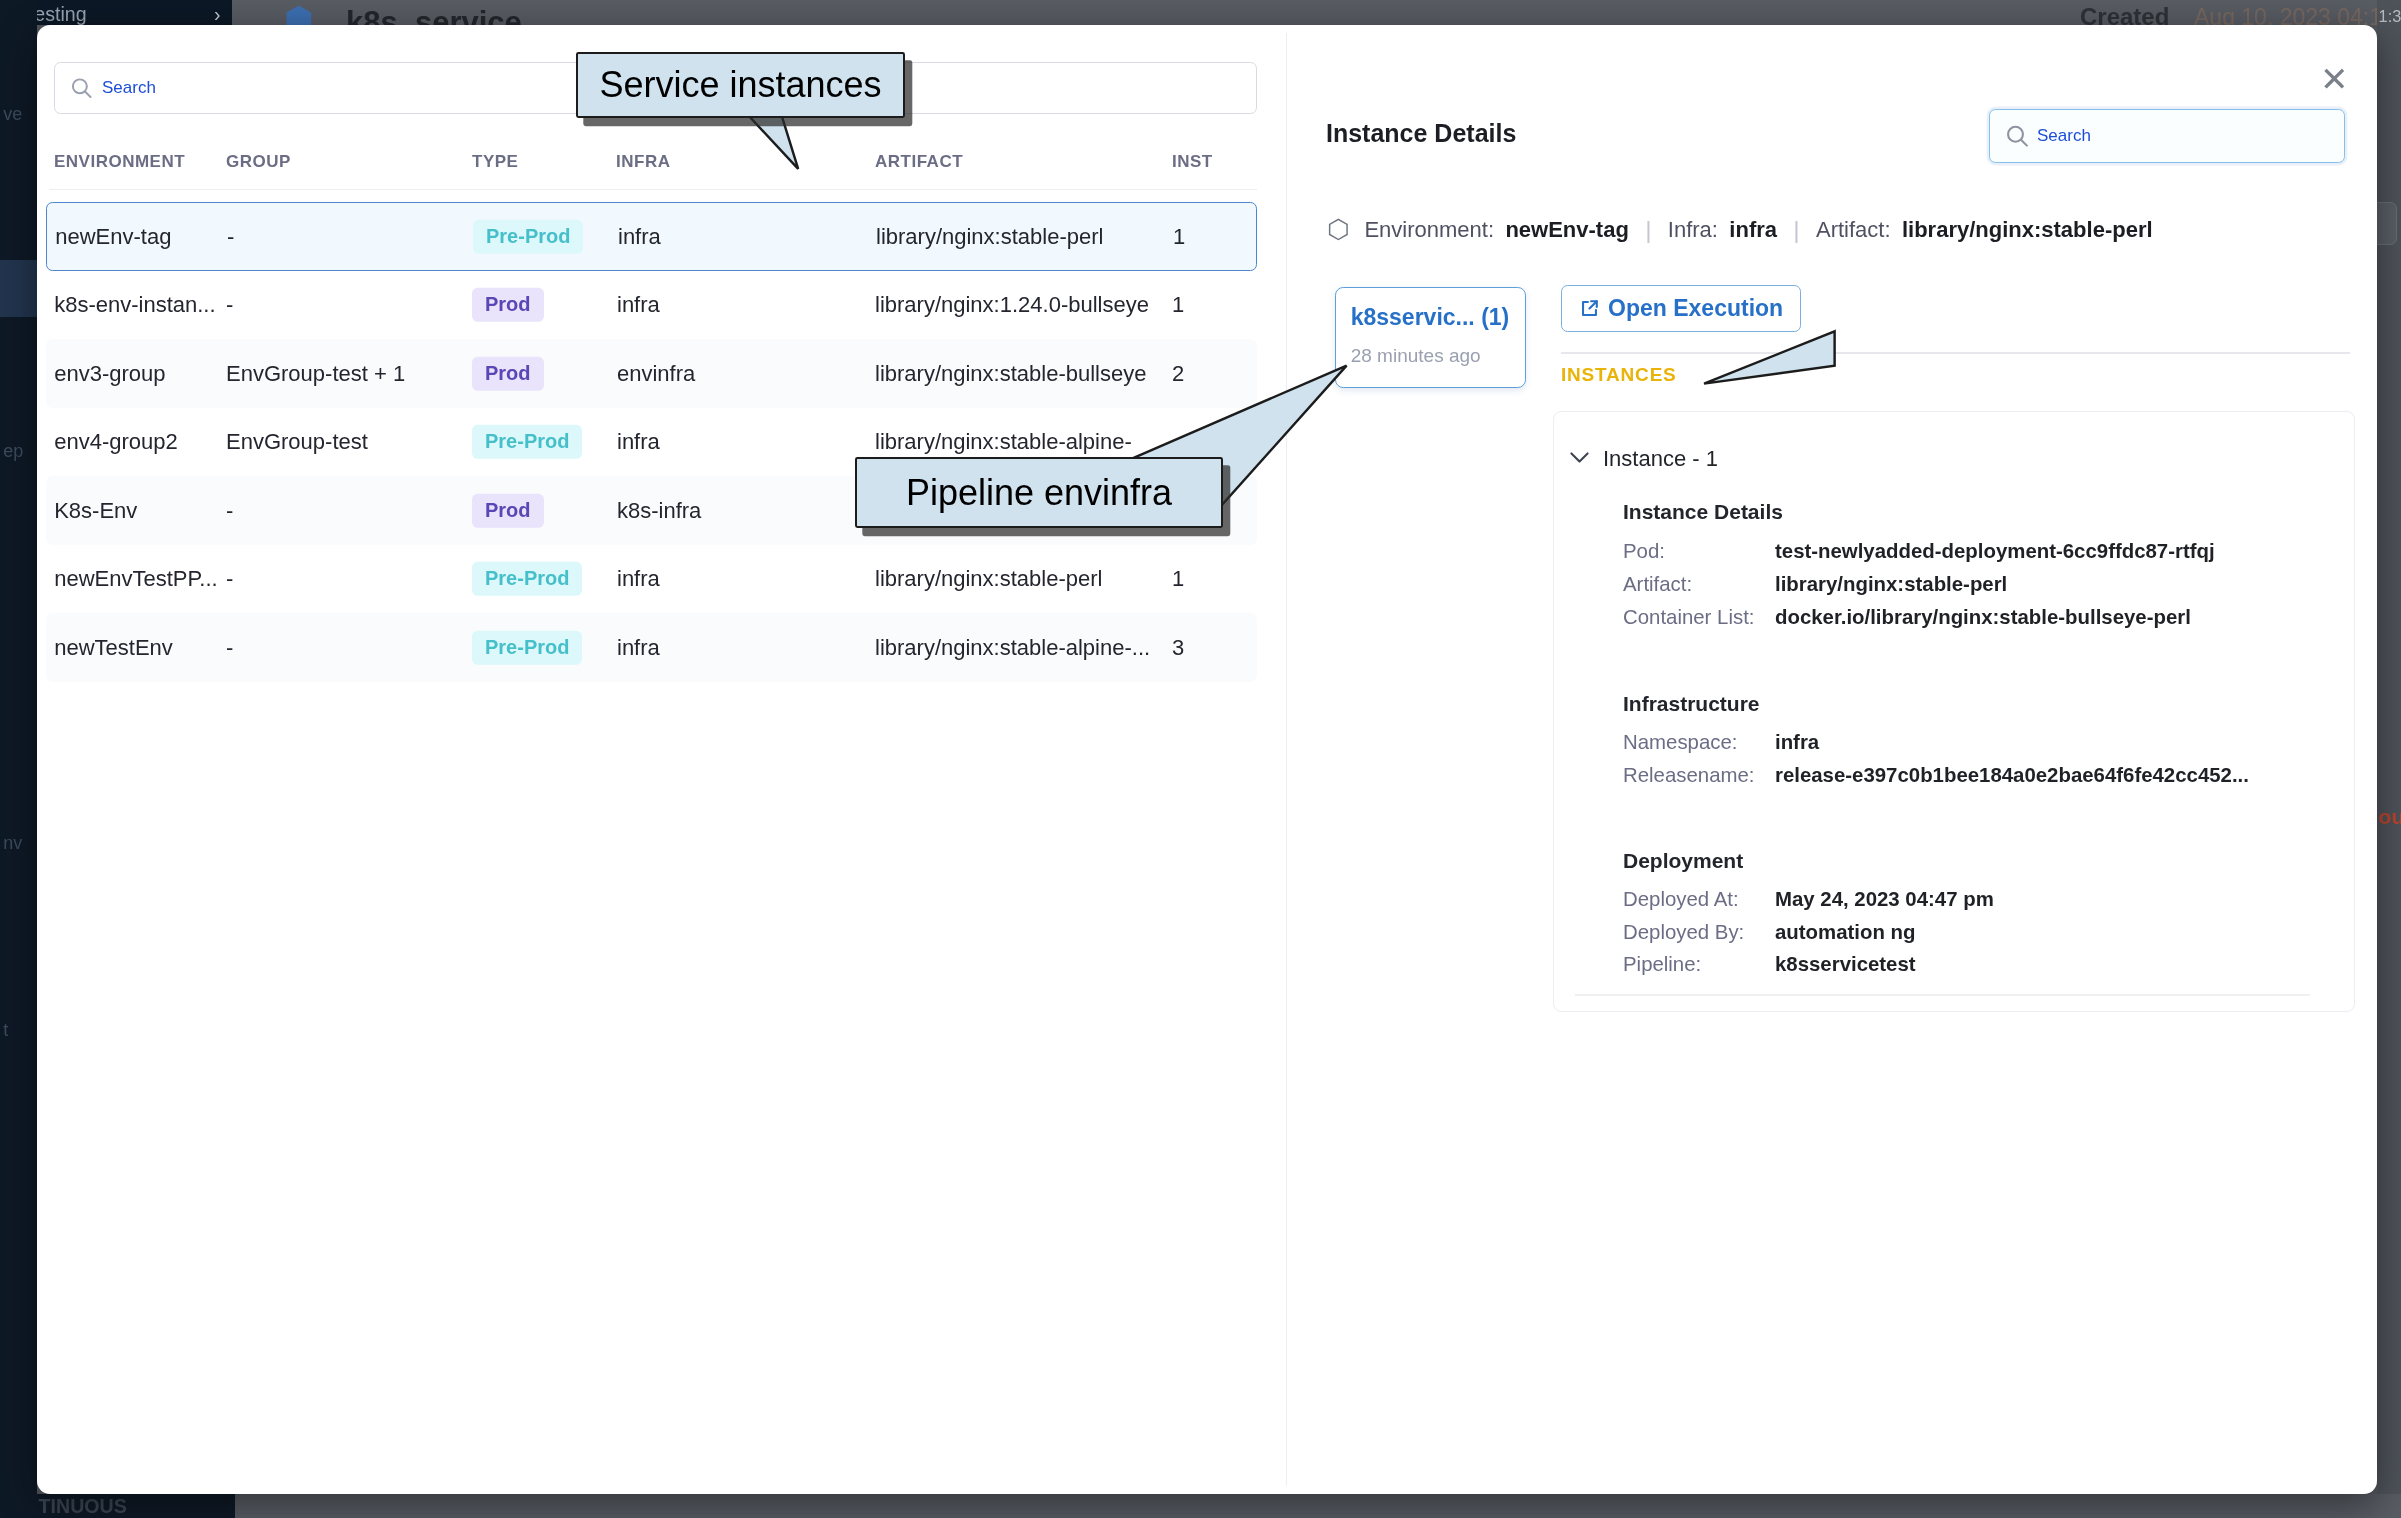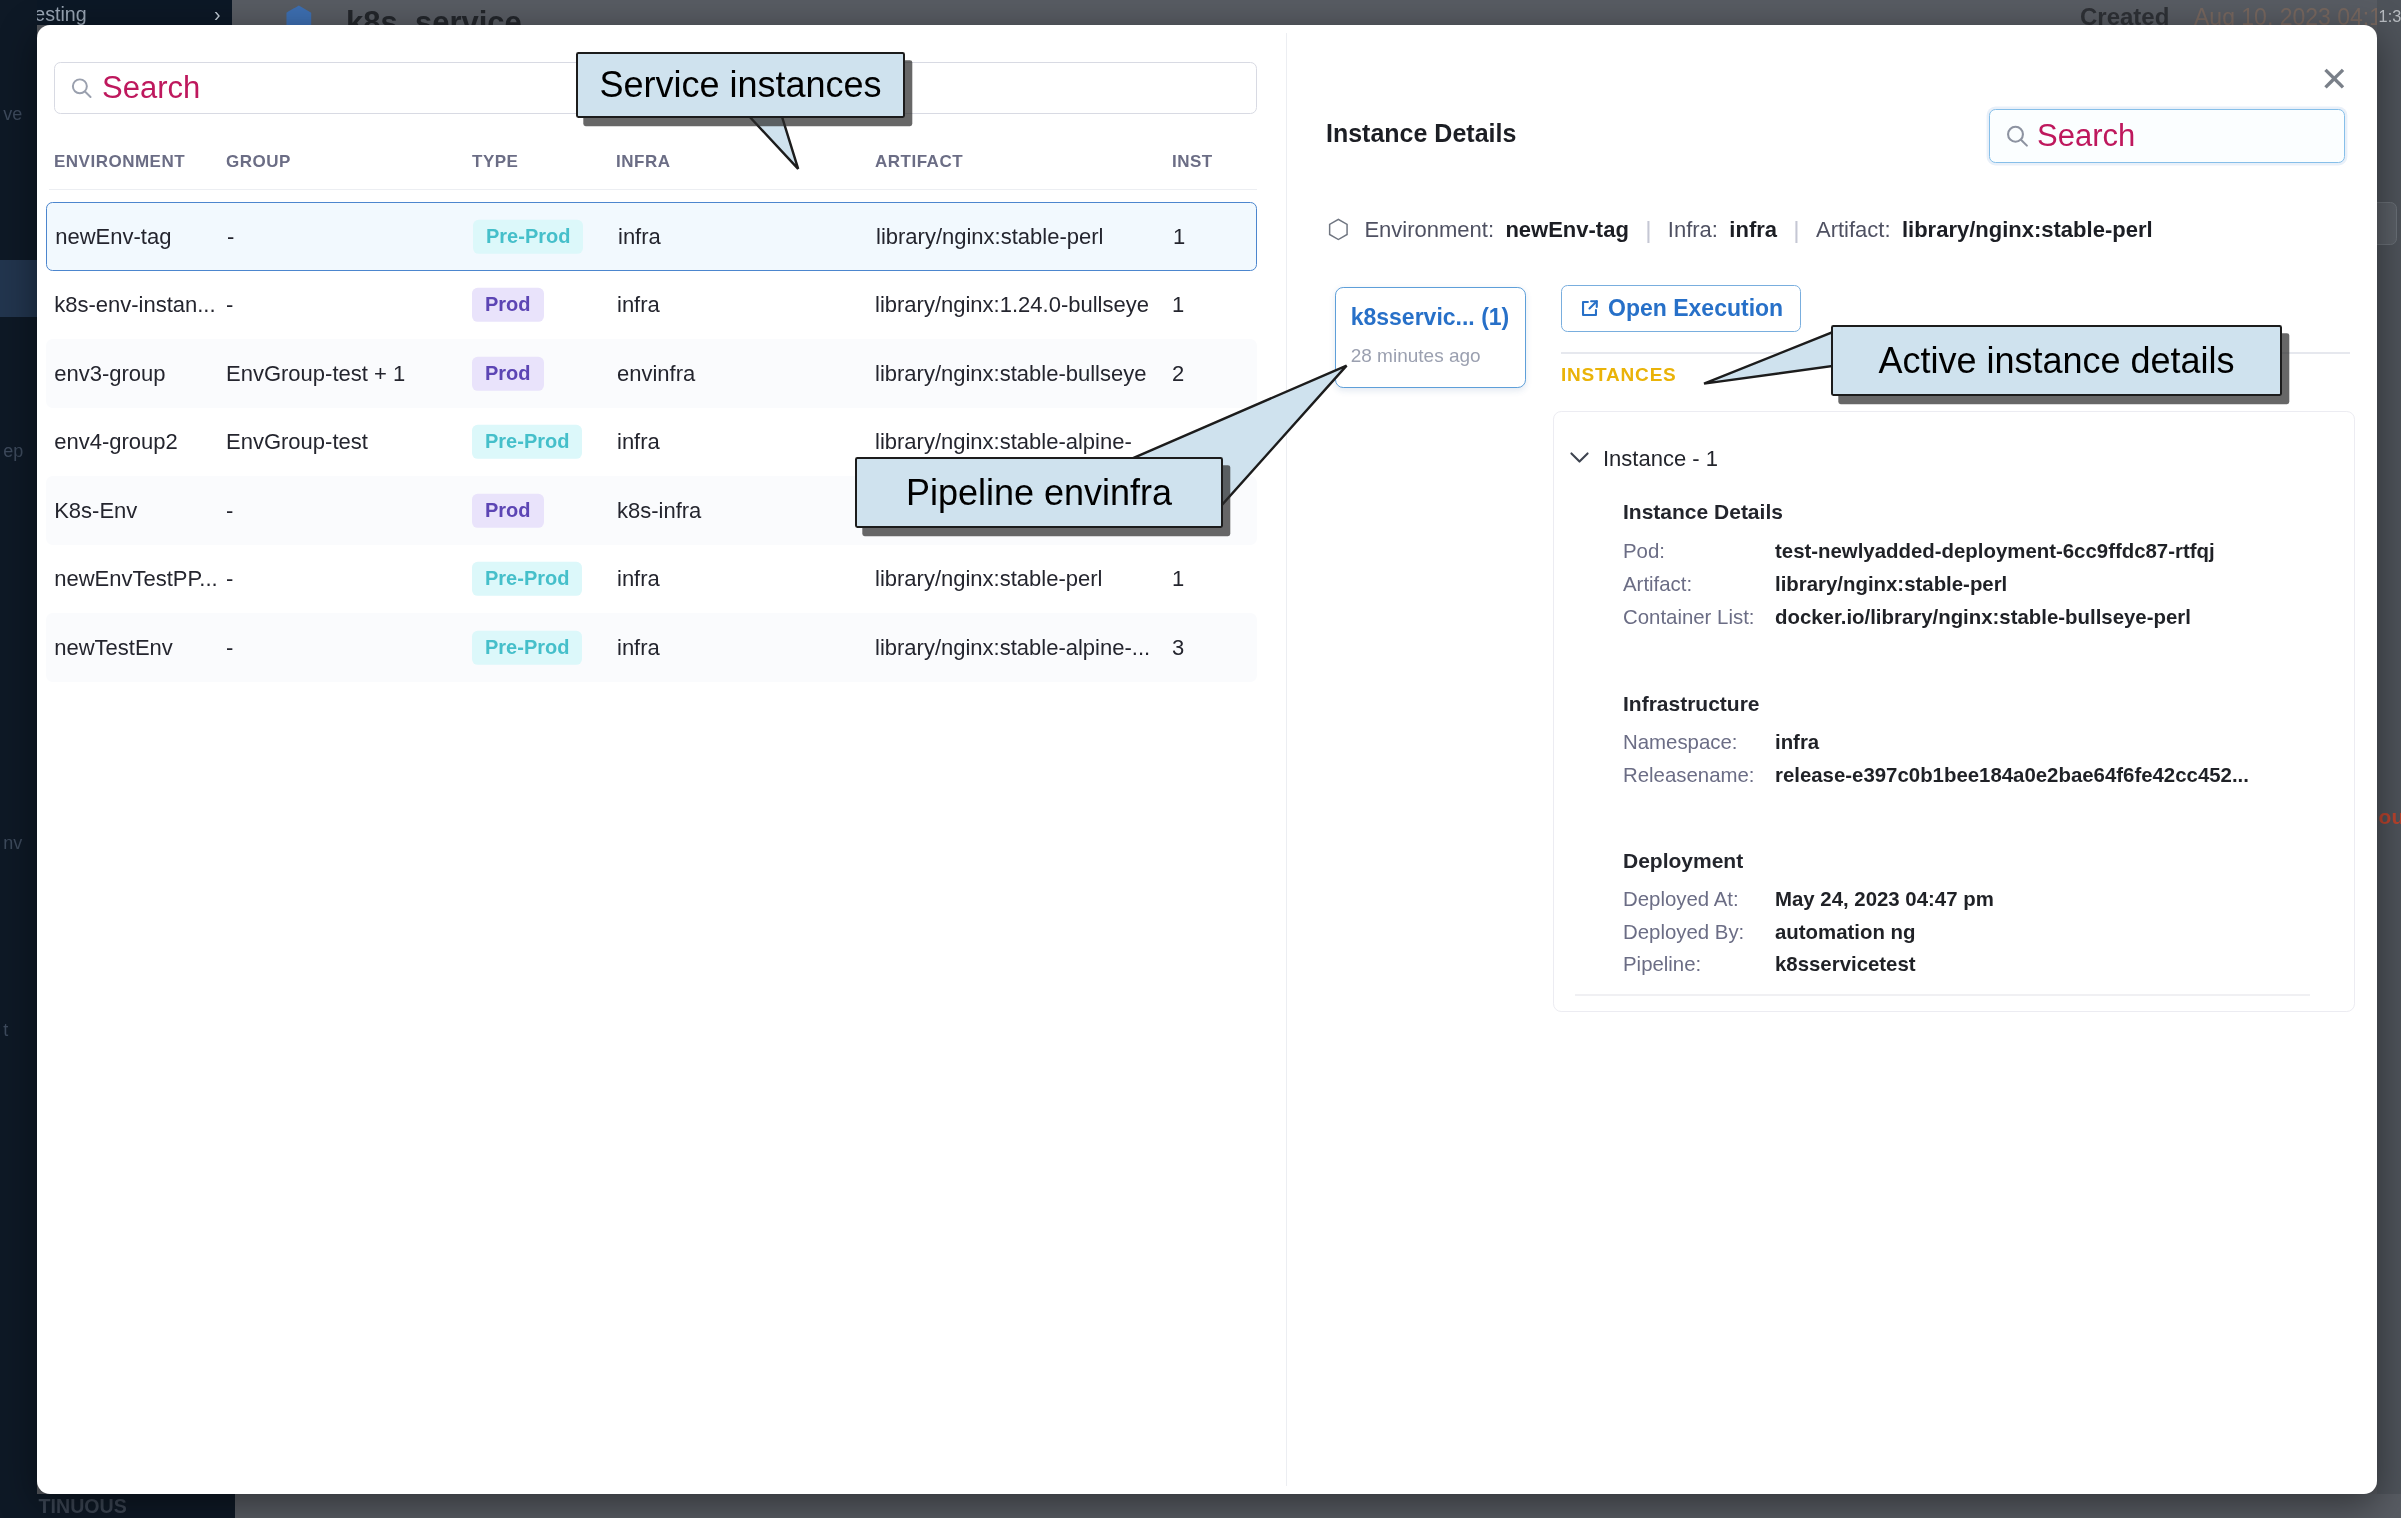--- a/index.html
+++ b/index.html
@@ -30,21 +30,21 @@
   .modal{position:absolute;left:37px;top:24.5px;width:2340px;height:1469px;background:#ffffff;
          border-radius:13px;box-shadow:0 9.8px 38px rgba(0,0,0,0.45);}
   .vdivider{position:absolute;left:1286px;top:33px;width:0.8px;height:1453px;background:#eceef2;}
 
   
   .searchbox{position:absolute;box-sizing:border-box;border-radius:6.5px;background:#fff;}
   .sb-left{left:54px;top:62px;width:1203px;height:52px;border:1.2px solid #d8dae3;}
   .sb-right{left:1989px;top:109px;width:356px;height:54px;border:1.6px solid #86bfe9;background:#fbfeff;
             box-shadow:0 0 0 2.4px rgba(39,112,200,0.10);}
   .searchbox svg{position:absolute;left:14.7px;top:50%;transform:translateY(-50%);}
-  .searchbox .ph{position:absolute;left:47px;top:50%;transform:translateY(-50%);color:#be185d;font-size:31px;text-align:center;}
+  .searchbox .ph{position:absolute;left:47px;top:50%;transform:translateY(-50%);color:#1d4ed8;font-size:17px;text-align:center;}
 
   
   .th{position:absolute;top:152px;color:#6b6d85;font-size:17px;font-weight:700;letter-spacing:0.5px;}
   .theader-line{position:absolute;left:49px;top:189px;width:1208px;height:0.8px;background:#eceef2;}
   .trow{position:absolute;left:46px;width:1211px;height:69px;border-radius:6.5px;}
   .trow.zebra{background:#fafbfd;}
   .trow.selected{background:#f2f9fe;border:1.6px solid #4c86ce;box-sizing:border-box;}
   .trow .cell{position:absolute;top:50%;transform:translateY(-50%);color:#24252e;font-size:22px;white-space:nowrap;}
   .c-env{left:8.2px;} .c-group{left:180px;} .c-type{left:426px;} .c-infra{left:571px;}
   .c-art{left:829px;} .c-inst{left:1126px;}
@@ -264,16 +264,15 @@
   <div class="inst-divider"></div>
 
   <svg class="tails" width="2401" height="1518" viewBox="0 0 2942 1860">
     <polygon points="912,136 956,136 978,207" fill="#cfe2ee" stroke="#1c1c1c" stroke-width="3"></polygon>
     <polygon points="1382,564 1650,448 1480,638" fill="#cfe2ee" stroke="#1c1c1c" stroke-width="3"></polygon>
     <polygon points="2248,406 2248,448 2088,470" fill="#cfe2ee" stroke="#1c1c1c" stroke-width="3"></polygon>
   </svg>
 
   <div class="callout" style="left:576px;top:52px;width:325px;height:62px">Service instances</div>
   <div class="callout" style="left:855px;top:457px;width:364px;height:67px">Pipeline envinfra</div>
-  <div class="callout" style="left:1831px;top:325px;width:447px;height:67px">Active instance details</div>
 
 </div>
 
 
 </body></html>

